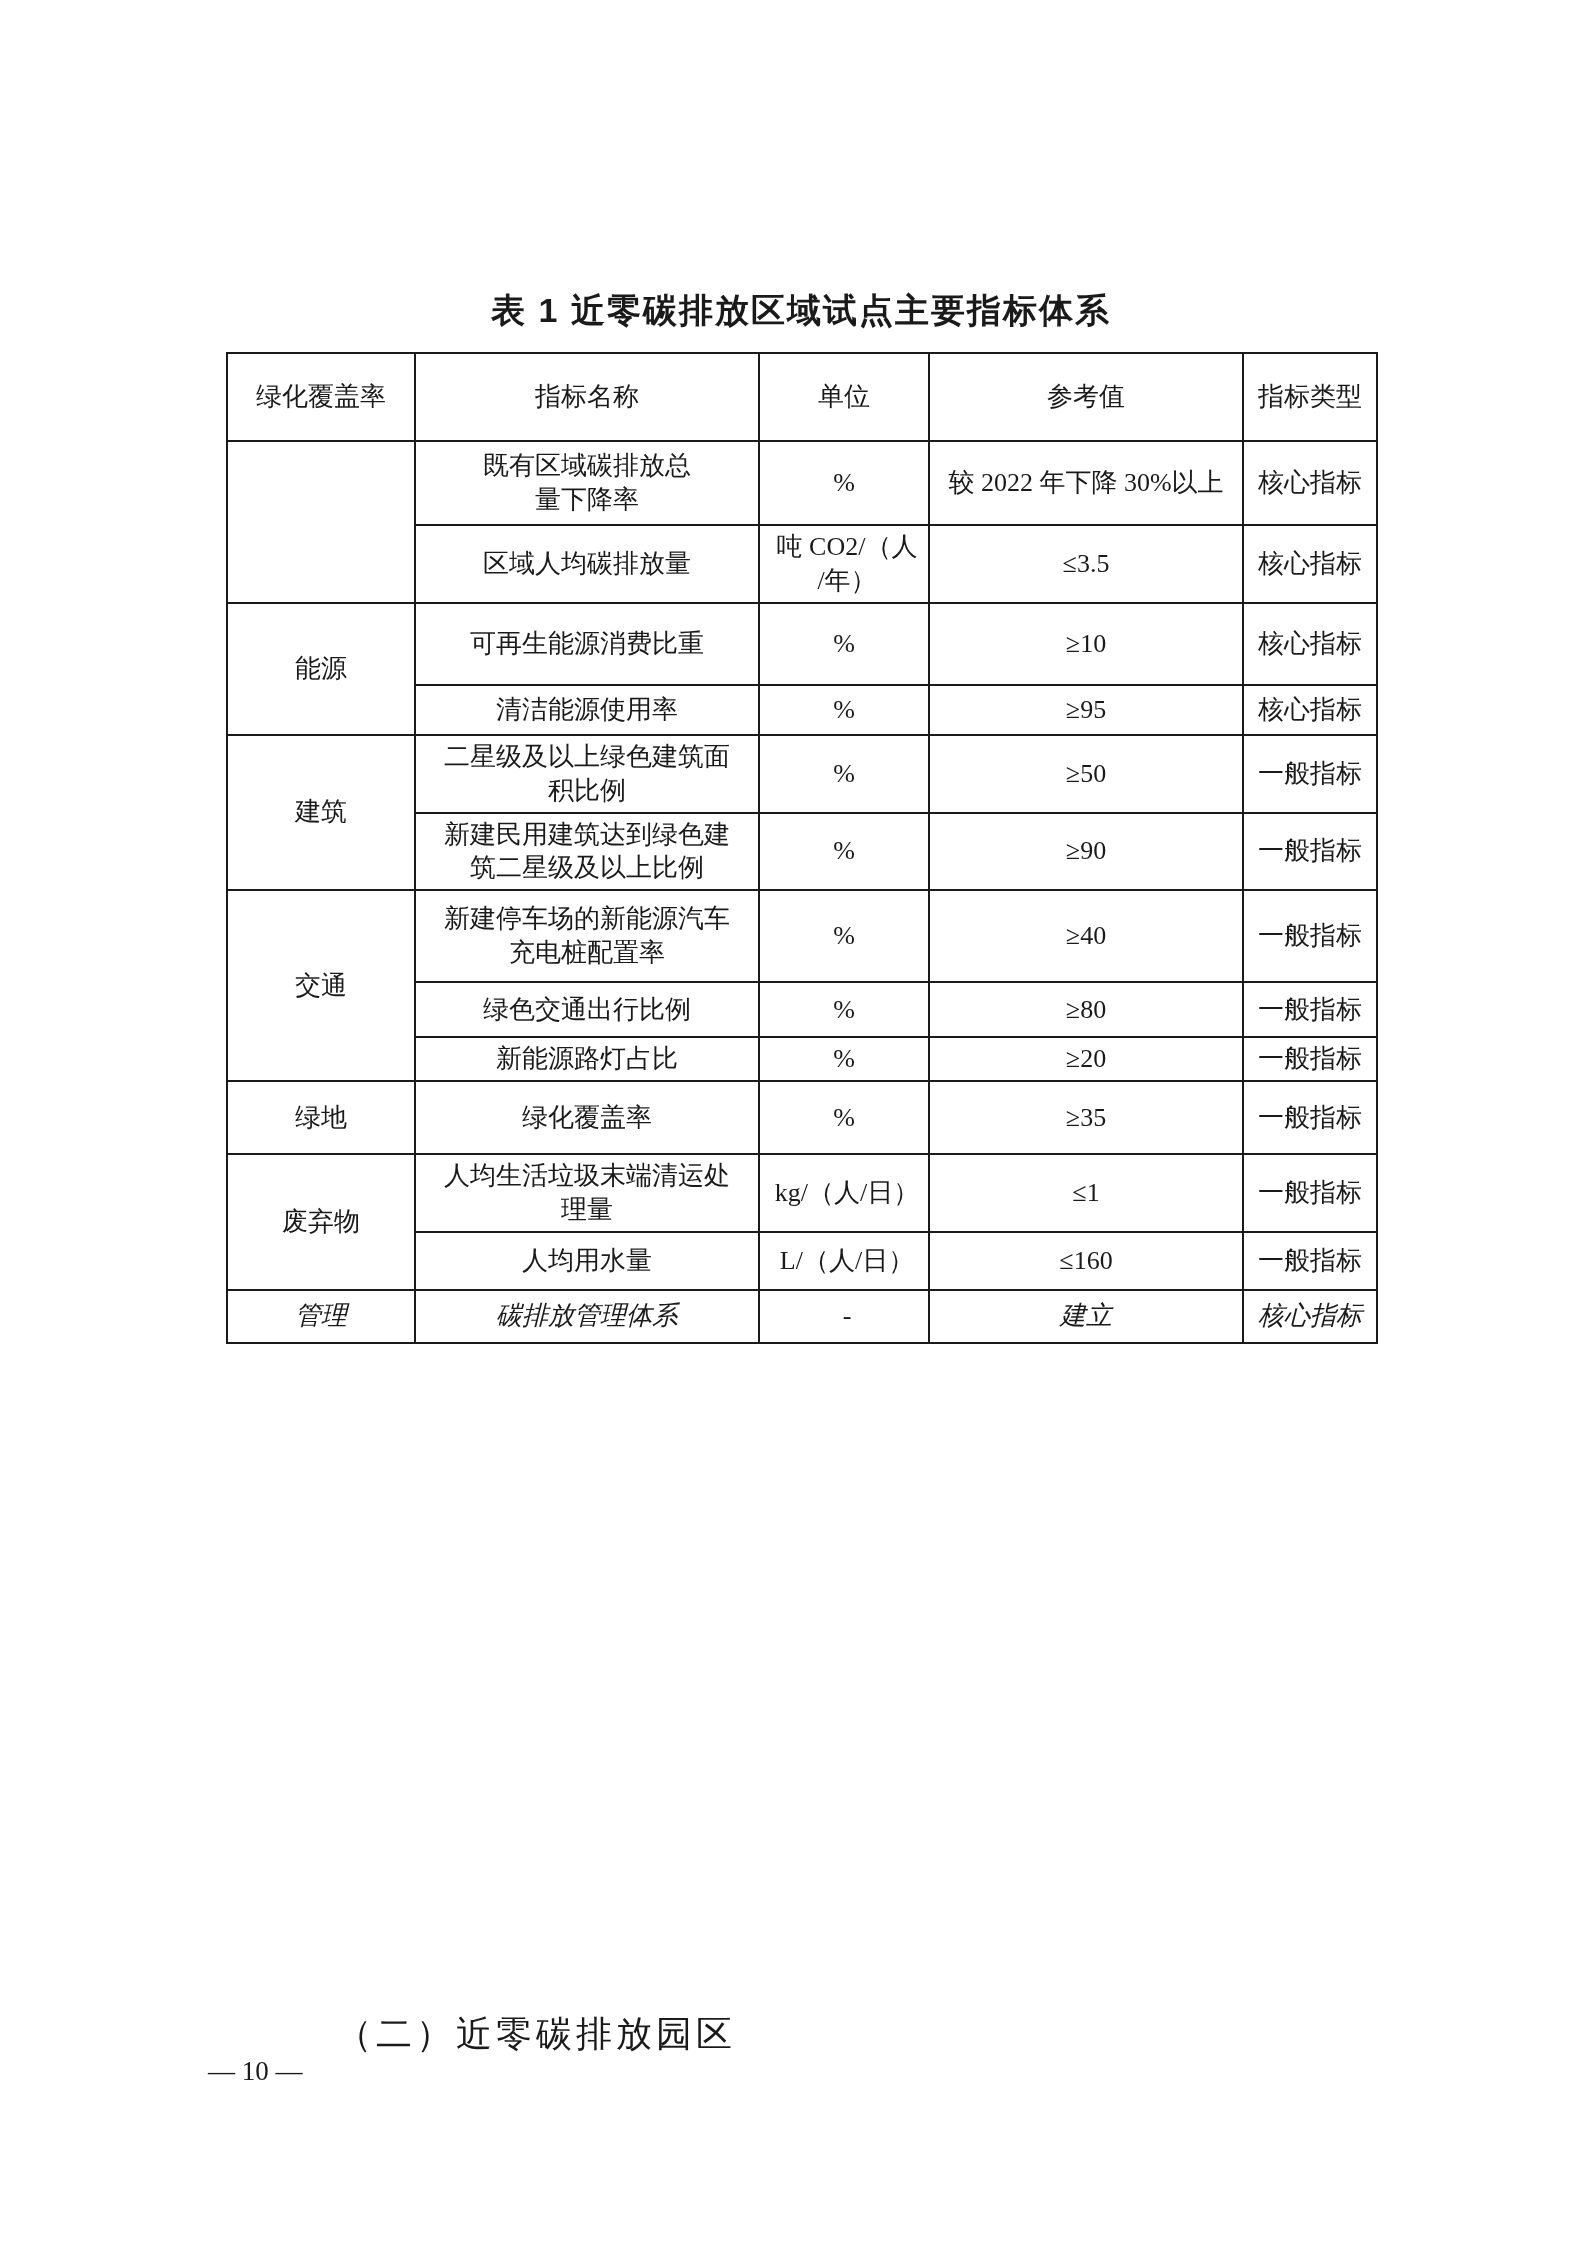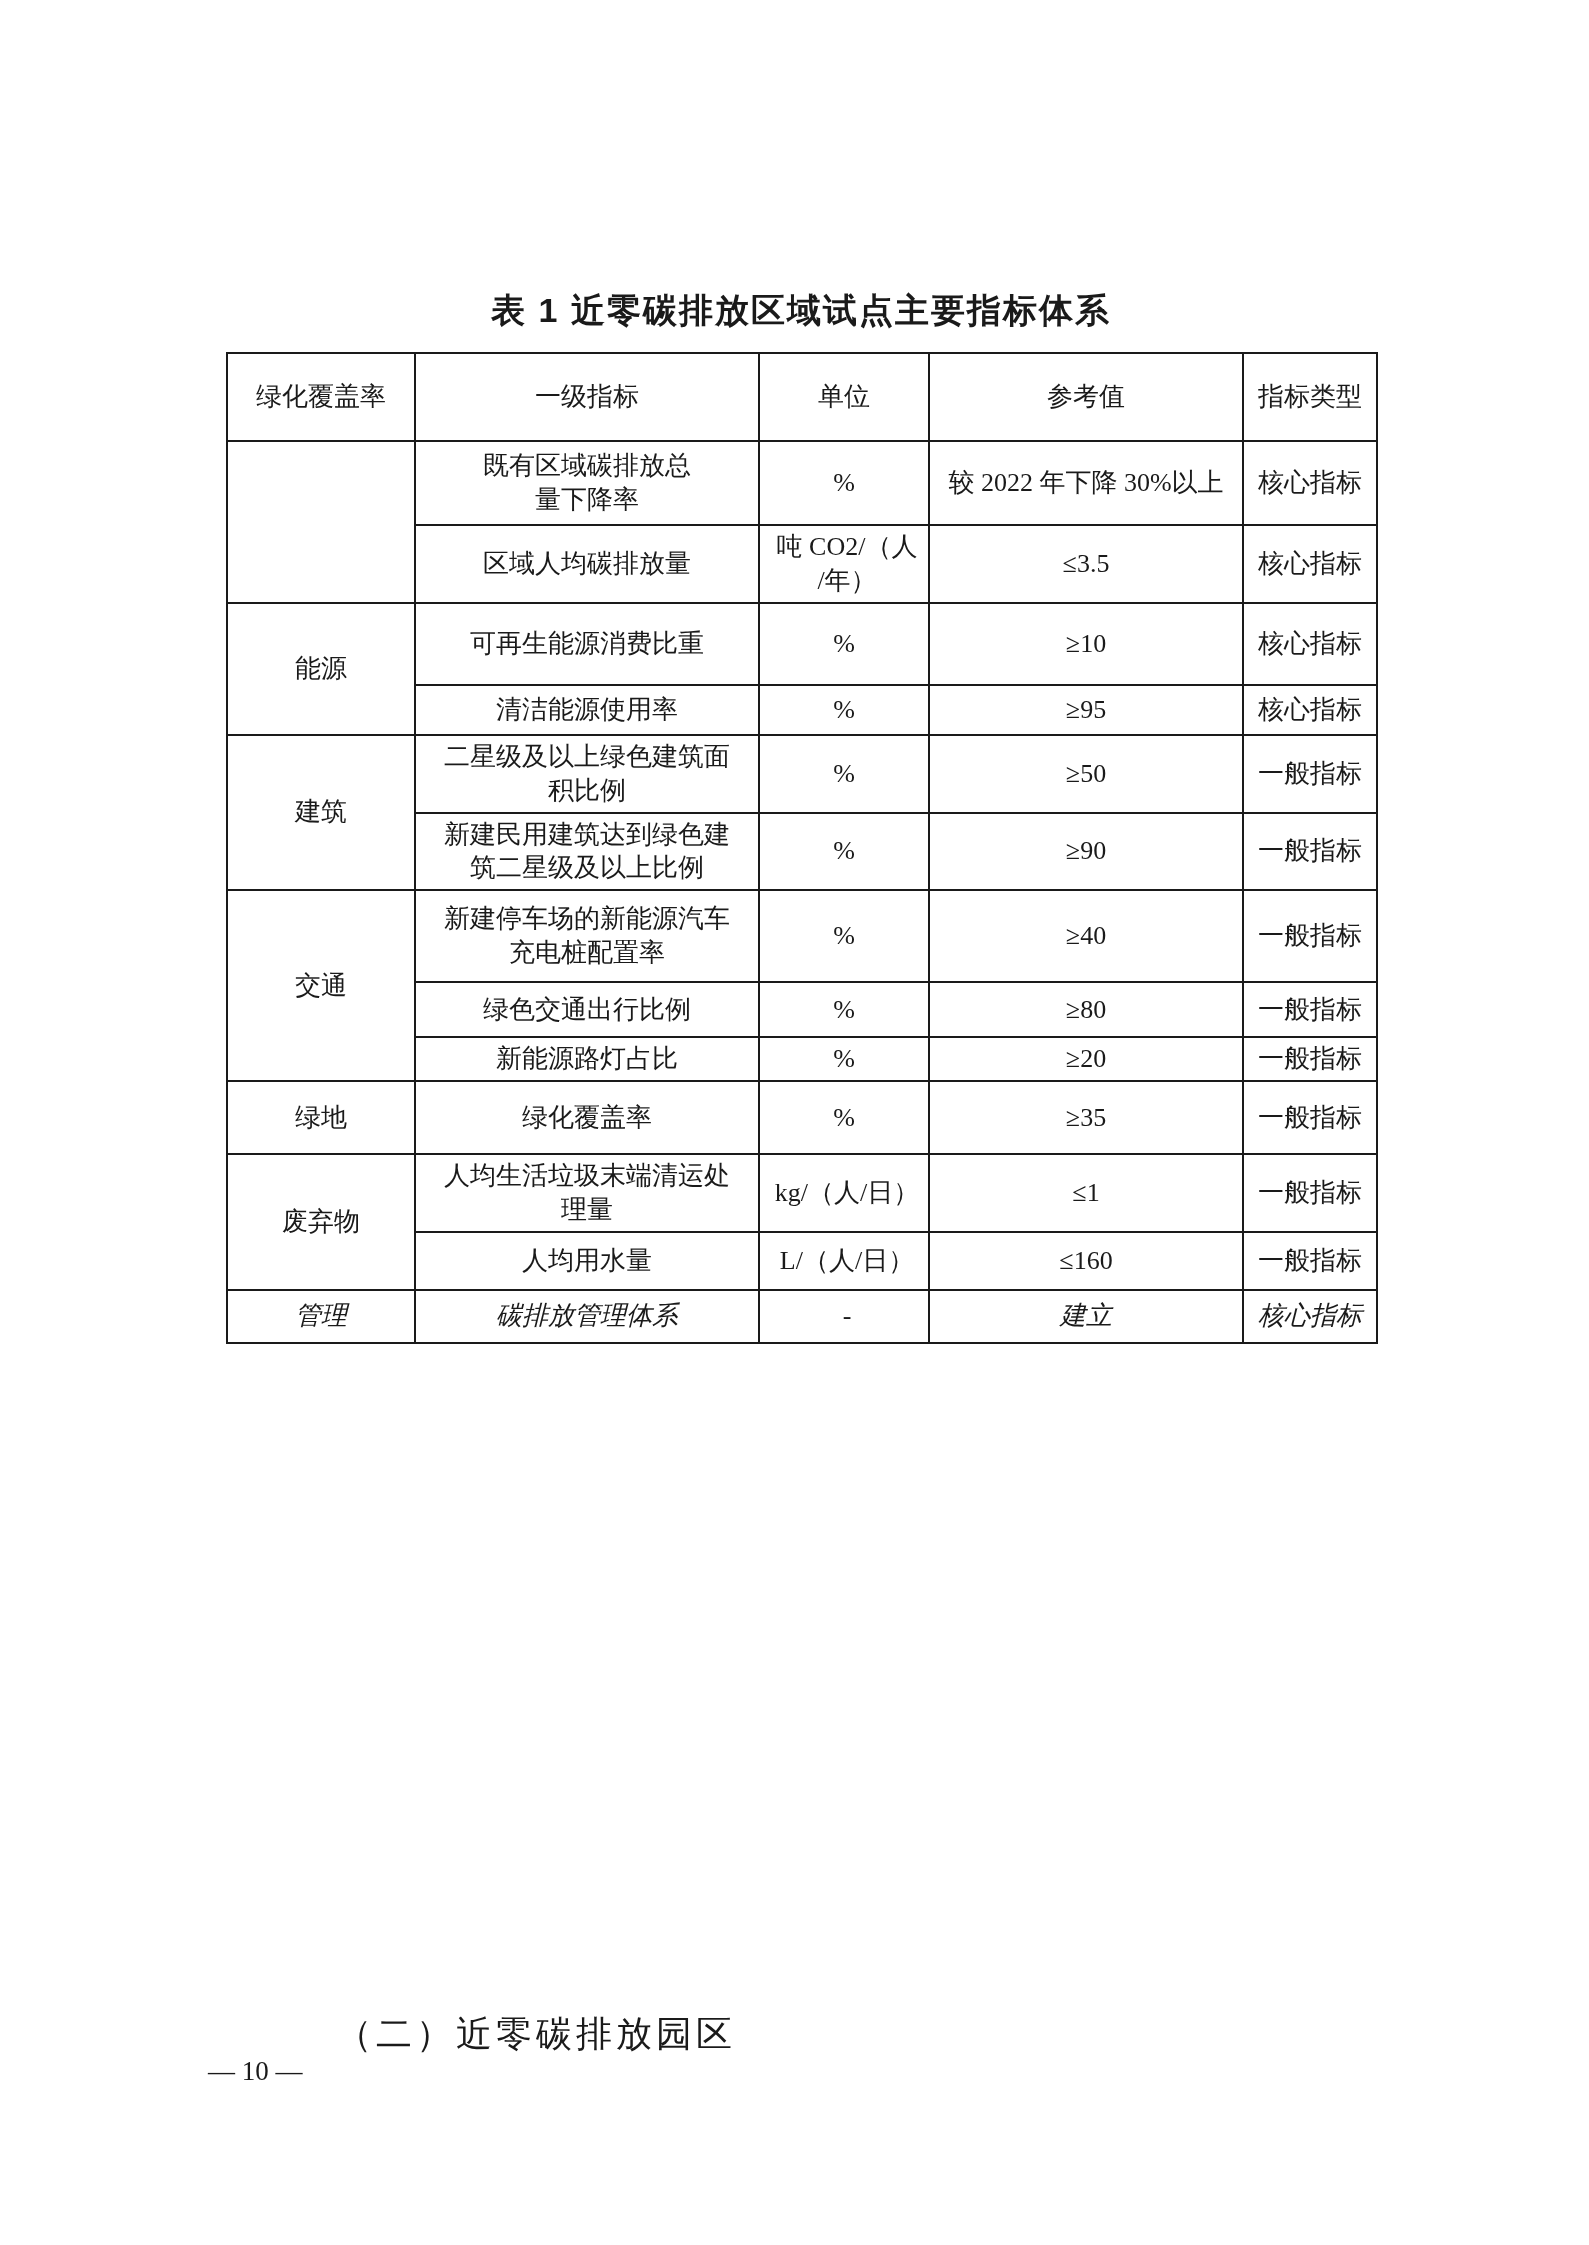--- a/index.html
+++ b/index.html
@@ -91,21 +91,21 @@
     <colgroup>
       <col style="width:188px">
       <col style="width:344px">
       <col style="width:170px">
       <col style="width:314px">
       <col style="width:134px">
     </colgroup>
     <thead>
       <tr id="header-row">
           <th>绿化覆盖率</th>
-          <th>一级指标</th>
+          <th>指标名称</th>
           <th>单位</th>
           <th>参考值</th>
           <th>指标类型</th>
         </tr>
     </thead>
     <tbody id="table-body">
         <tr>
           <td rowspan="2" class="category-cell"></td>
           <td class="name-cell">既有区域碳排放总
 量下降率</td>

